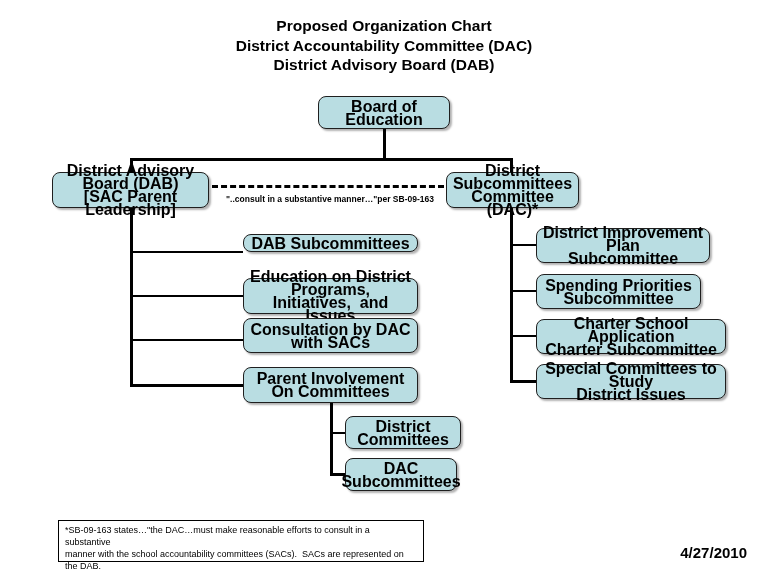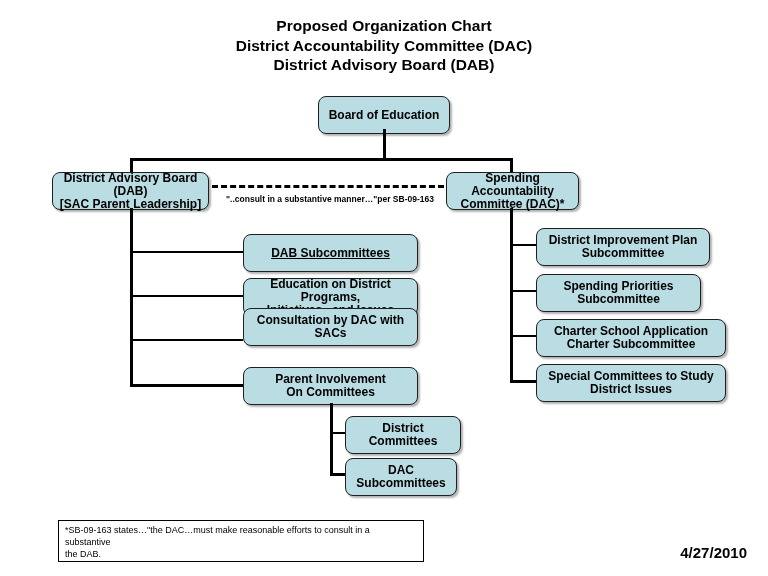--- a/index.html
+++ b/index.html
@@ -5,22 +5,22 @@
   html,body{margin:0;padding:0;background:#fff;}
   #page{position:relative;width:768px;height:576px;background:var(--bg,#fff);
         font-family:"Liberation Sans","DejaVu Sans",sans-serif;overflow:hidden;}
   .title{position:absolute;top:16px;left:0;width:768px;text-align:center;
          font-size:15.5px;font-weight:bold;line-height:19.5px;color:#000;}
   .title span{display:block;white-space:pre-wrap;}
   .node{position:absolute;background:var(--box-fill,#b9dde2);
         border:1.5px solid var(--box-border,#1f1f1f);border-radius:8px;
         box-shadow:2px 2px 2px rgba(0,0,0,0.30);
         display:flex;flex-direction:column;align-items:center;justify-content:center;
-        font-size:12px;font-weight:bold;line-height:13px;text-align:center;color:#000;
-        box-sizing:border-box;padding:18px 4px;}
+        font-size:16px;font-weight:bold;line-height:13px;text-align:center;color:#000;
+        box-sizing:border-box;padding:8px 4px;}
   .node span{display:block;white-space:pre-wrap;}
   .line{position:absolute;background:var(--connector,#000);}
   .dashed{position:absolute;border-top:3px dashed var(--connector,#000);background:none;}
   .dash-label{position:absolute;font-size:8.5px;font-weight:bold;color:#000;
               text-align:center;white-space:pre-wrap;}
   .footnote{position:absolute;left:58px;top:520px;width:366px;height:42px;
             border:1px solid #000;background:#fff;box-sizing:border-box;
             padding:3px 6px;font-size:9px;line-height:12px;color:#000;}
   .footnote span{display:block;white-space:pre-wrap;}
   .date{position:absolute;right:21px;top:544px;font-size:15px;color:#000;font-weight:bold;}
@@ -44,41 +44,41 @@
   <div class="line" style="left:130px;top:158px;width:383px;height:3px;"></div>
   <div class="line" style="left:130px;top:158px;width:3px;height:15px;"></div>
   <div class="line" style="left:510px;top:158px;width:3px;height:15px;"></div>
 
   <div class="node" style="left:52px;top:172px;width:157px;height:36px;">
     <span>District Advisory Board (DAB)</span>
     <span>[SAC Parent Leadership]</span>
   </div>
 
   <div class="node" style="left:446px;top:172px;width:133px;height:36px;">
-    <span>Spending Accountability</span>
+    <span>District Subcommittees</span>
     <span>Committee (DAC)*</span>
   </div>
 
   <div class="dashed" style="left:212px;top:185px;width:232px;"></div>
   <div class="dash-label" style="left:222px;top:194px;width:216px;">"..consult in a substantive manner…"per SB-09-163</div>
 
   <div class="line" style="left:130px;top:208px;width:3px;height:179px;"></div>
   <div class="line" style="left:132px;top:251px;width:111px;height:2px;"></div>
   <div class="line" style="left:132px;top:295px;width:111px;height:2px;"></div>
   <div class="line" style="left:132px;top:339px;width:111px;height:2px;"></div>
   <div class="line" style="left:132px;top:384px;width:111px;height:3px;"></div>
 
-  <div class="node" style="left:243px;top:234px;width:175px;height:18px;text-decoration:underline;">
+  <div class="node" style="left:243px;top:234px;width:175px;height:18px;">
     <span>DAB Subcommittees</span>
   </div>
   <div class="node" style="left:243px;top:278px;width:175px;height:36px;">
     <span>Education on District Programs,</span>
     <span>Initiatives,  and Issues</span>
   </div>
-  <div class="node" style="left:243px;top:308px;width:175px;height:35px;">
+  <div class="node" style="left:243px;top:318px;width:175px;height:35px;">
     <span>Consultation by DAC with SACs</span>
   </div>
   <div class="node" style="left:243px;top:367px;width:175px;height:36px;">
     <span>Parent Involvement</span>
     <span>On Committees</span>
   </div>
 
   <div class="line" style="left:330px;top:403px;width:3px;height:73px;"></div>
   <div class="line" style="left:331px;top:432px;width:14px;height:2px;"></div>
   <div class="line" style="left:331px;top:473px;width:14px;height:3px;"></div>
@@ -108,18 +108,19 @@
     <span>Charter School Application</span>
     <span>Charter Subcommittee</span>
   </div>
   <div class="node" style="left:536px;top:364px;width:190px;height:35px;">
     <span>Special Committees to Study</span>
     <span>District Issues</span>
   </div>
 
   <div class="footnote">
     <span>*SB-09-163 states…"the DAC…must make reasonable efforts to consult in a substantive</span>
+    <span>manner with the school accountability committees (SACs).  SACs are represented on</span>
     <span>the DAB.</span>
   </div>
 
   <div class="date">4/27/2010</div>
 
 </div>
 
 </body></html>

